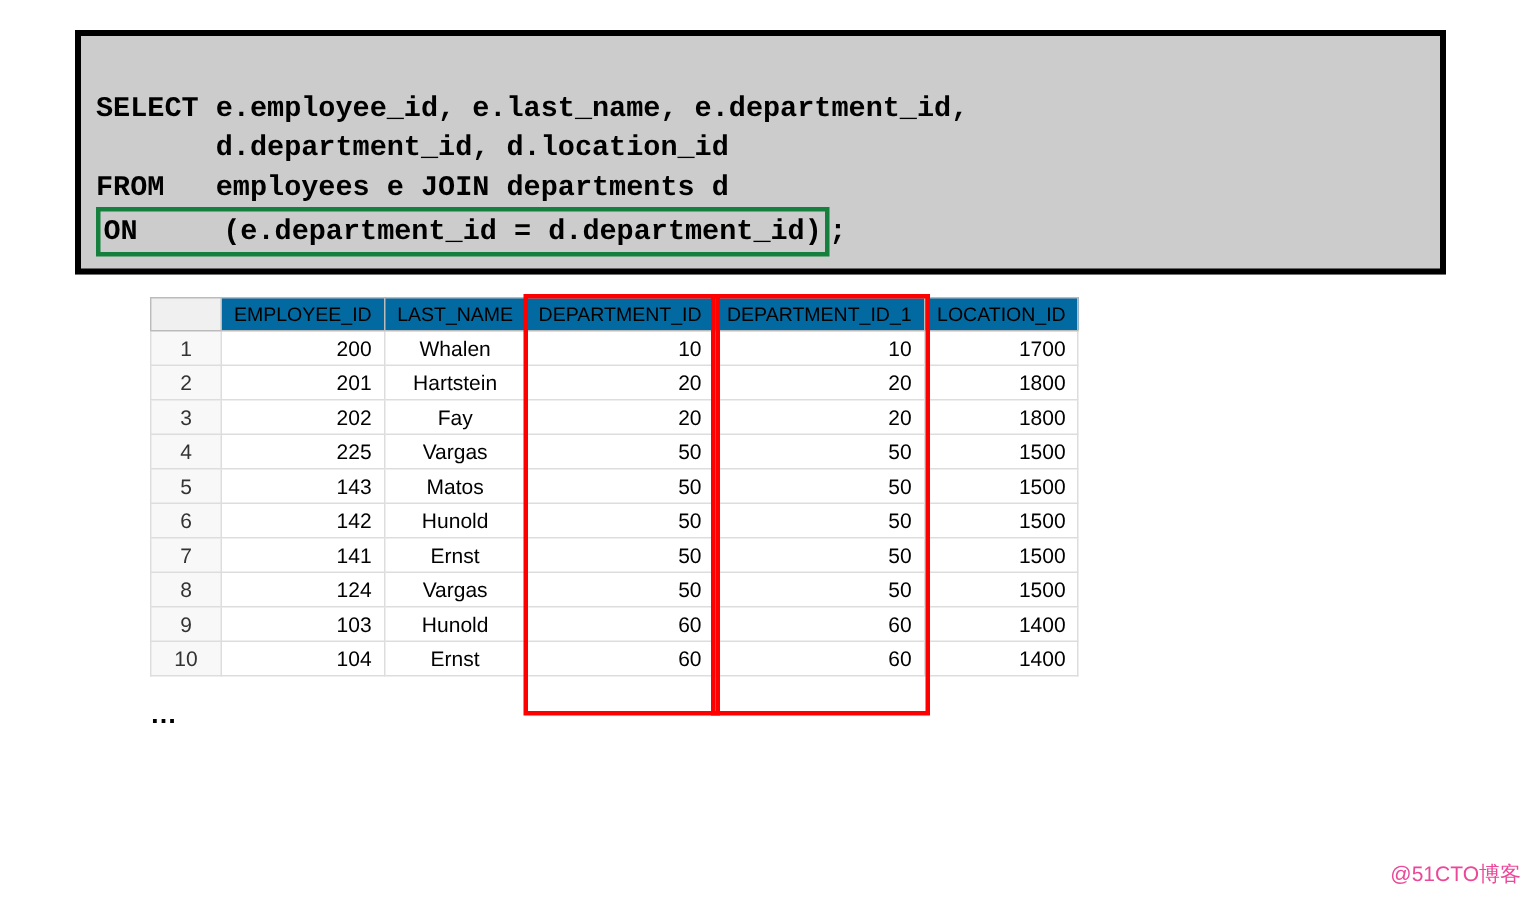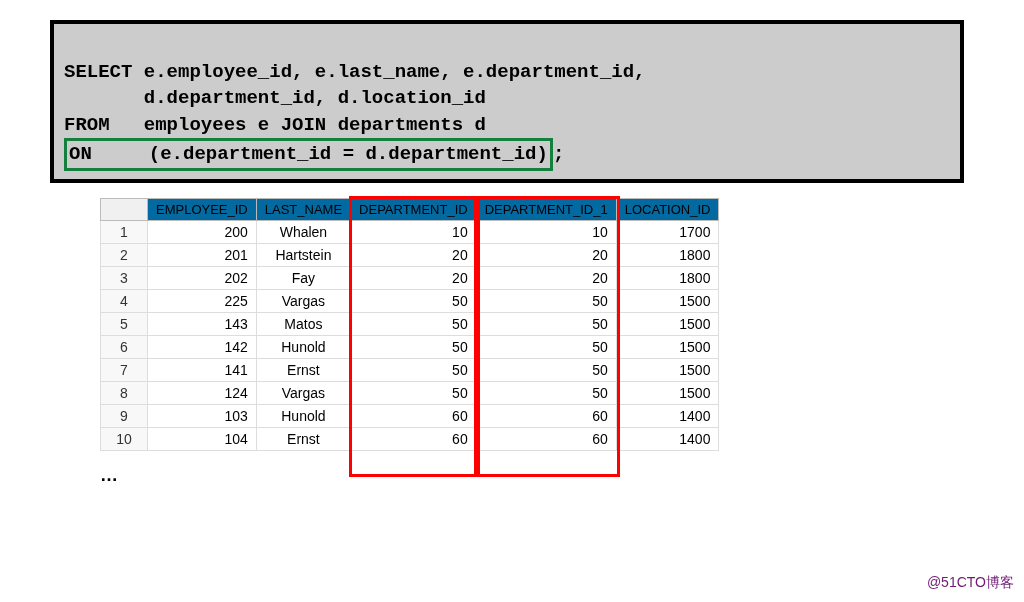--- a/index.html
+++ b/index.html
@@ -77,21 +77,21 @@
     .ellipsis {
       margin-left: 80px;
       margin-top: 10px;
       font-weight: bold;
       font-size: 18px;
     }
     .watermark {
       position: fixed;
       bottom: 10px;
       right: 10px;
-      color: #701a75;
+      color: #ec4899;
       font-size: 14px;
     }
   </style>
 </head>
 <body>
 
 
 
 <div class="sql-box">
 <span>SELECT e.employee_id, e.last_name, e.department_id,</span>

